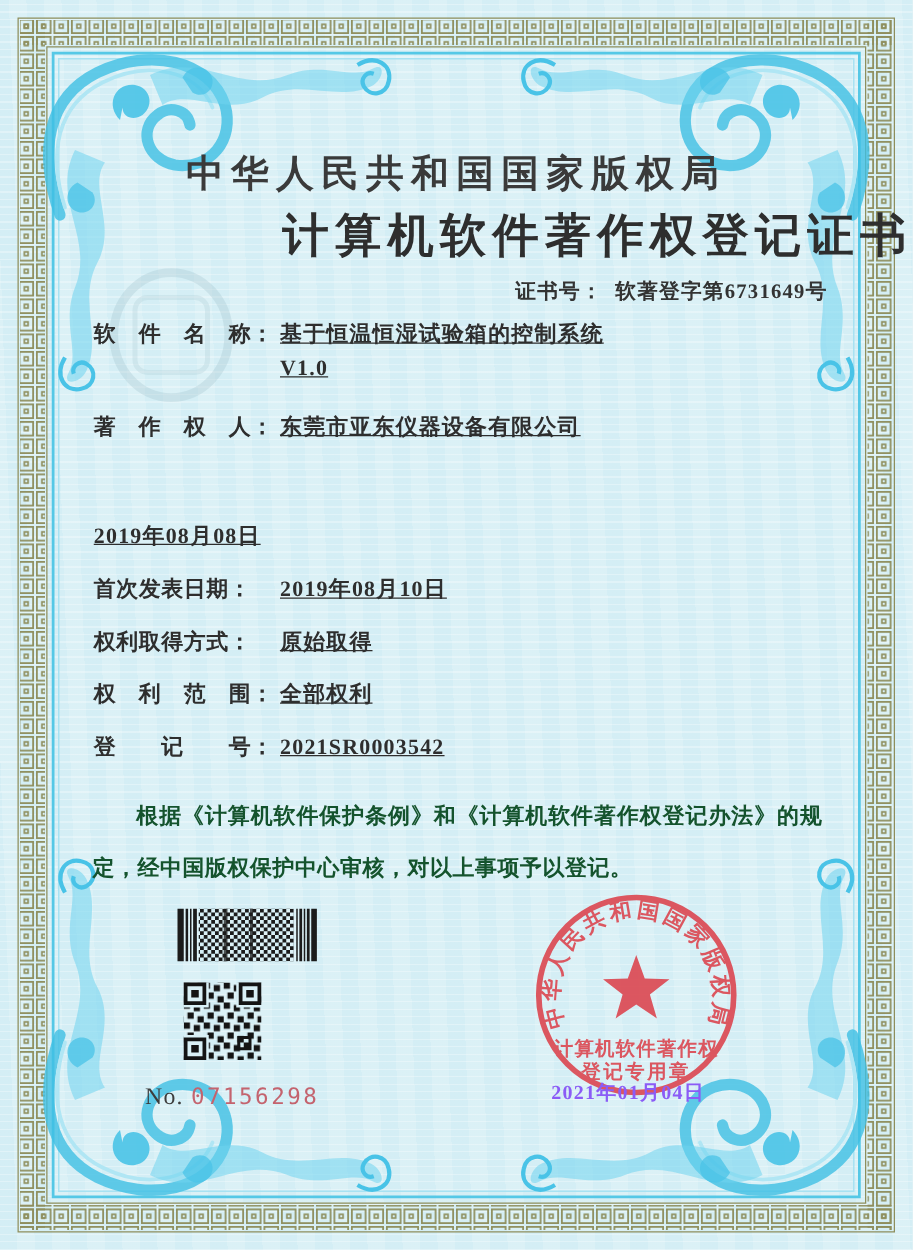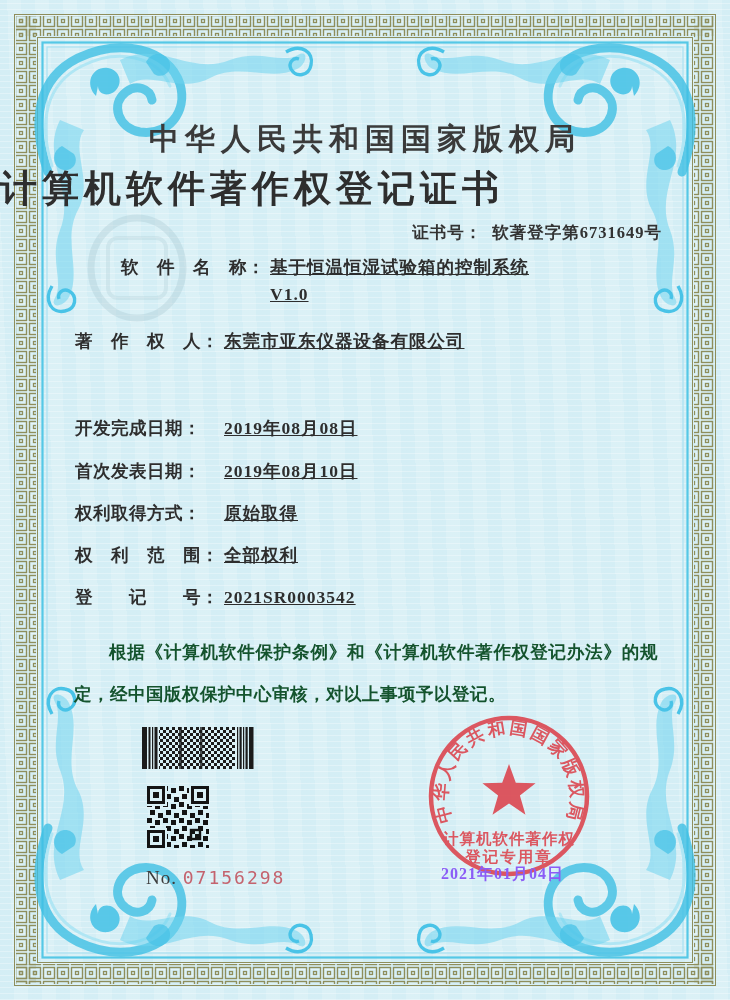--- a/index.html
+++ b/index.html
@@ -20,41 +20,41 @@
       repeating-linear-gradient(88deg, rgba(120,200,225,.05) 0 14px, rgba(255,255,255,.05) 14px 28px);
   }
   .deco{position:absolute;inset:0;z-index:2;pointer-events:none;}
   .layer{position:absolute;inset:0;z-index:3;}
   .abs{position:absolute;}
   .authority{
     left:0;right:0;top:119px;text-align:center;
     font-size:30px;font-weight:700;letter-spacing:6px;color:#3a3a3a;
   }
   .doc-title{
-    left:0;right:0;top:164px;text-align:left;
+    left:0;right:0;top:164px;text-align:right;
     font-size:37px;font-weight:700;letter-spacing:5px;color:#2e2e2e;
   }
   .certno{
     top:222px;right:68px;font-size:16.5px;font-weight:700;color:#333;
     letter-spacing:1px;
   }
   .certno .v{margin-left:10px;margin-top:36px;}
   .row{
     left:75px;display:flex;align-items:flex-start;
     font-size:17.5px;font-weight:700;color:#2e2e2e;line-height:27px;
   }
   .row .lbl{width:149px;flex:0 0 149px;letter-spacing:.5px;}
   .row .val{letter-spacing:1px;text-decoration:underline;}
   .statement{
     left:74px;top:631px;width:584px;
     font-size:17.5px;font-weight:600;color:#14532d;
     line-height:42px;text-align:justify;text-indent:2em;letter-spacing:.5px;
   }
   .serial{
-    left:116px;top:867px;font-size:19px;color:#3c3c3c;letter-spacing:1px;margin-left:30px;
+    left:116px;top:867px;font-size:19px;color:#3c3c3c;letter-spacing:1px;
   }
   .serial .num{
     font-family:"DejaVu Sans Mono","Liberation Mono",monospace;
     color:#c4636e;letter-spacing:2px;font-size:18px;
   }
   .issue-date{
     left:441px;top:864px;font-size:16px;font-weight:700;color:#8b5cf6;letter-spacing:1px;
   }
 </style>
 </head>
@@ -168,35 +168,34 @@
   <div class="layer">
 
     <div class="abs authority">中华人民共和国国家版权局</div>
 
     <div class="abs doc-title">计算机软件著作权登记证书</div>
 
     <div class="abs certno">
       <span>证书号：</span><span class="v">软著登字第6731649号</span>
     </div>
 
-    <div class="abs row" style="top:254px;margin-left:46px;">
+    <div class="abs row" style="top:254px;">
       <span class="lbl">软　件　名　称：</span>
       <span class="val">
         <span style="display:block;">基于恒温恒湿试验箱的控制系统</span>
         <span style="display:block;">V1.0</span>
       </span>
     </div>
 
     <div class="abs row" style="top:328px;">
       <span class="lbl">著　作　权　人：</span>
       <span class="val">东莞市亚东仪器设备有限公司</span>
     </div>
 
     <div class="abs row" style="top:415px;">
-      <span class="lbl">开发完成日期：</span>
       <span class="val">2019年08月08日</span>
     </div>
 
     <div class="abs row" style="top:458px;">
       <span class="lbl">首次发表日期：</span>
       <span class="val">2019年08月10日</span>
     </div>
 
     <div class="abs row" style="top:500px;">
       <span class="lbl">权利取得方式：</span>

